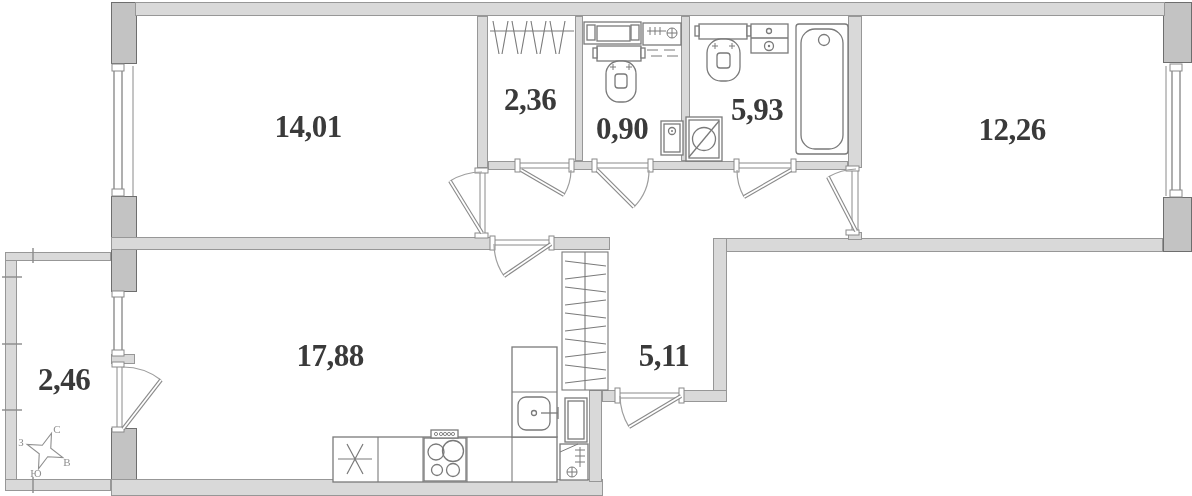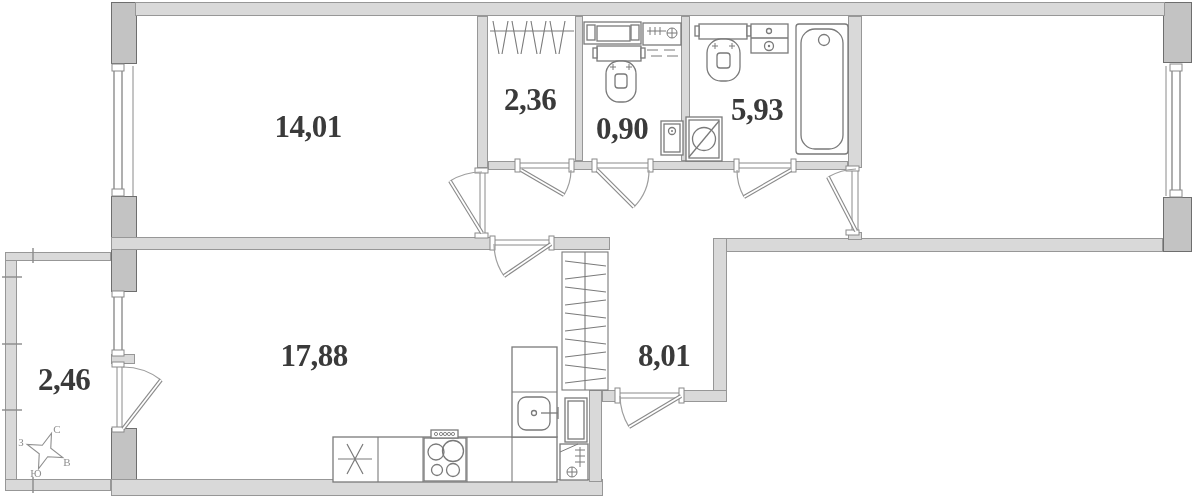--- a/index.html
+++ b/index.html
@@ -319,22 +319,23 @@
 
     <g>
       <path d="M 45 432 L 49.5 446.5 L 64 451 L 49.5 455.5 L 45 470 L 40.5 455.5 L 26 451 L 40.5 446.5 Z" transform="rotate(20 45 451)" fill="#ffffff" stroke="#8f8f8f" stroke-width="1.1"></path>
     </g>
   </svg>
 
   <div class="room-label" style="left:308px;top:127px">14,01</div>
   <div class="room-label" style="left:530px;top:100px">2,36</div>
   <div class="room-label" style="left:622px;top:129px">0,90</div>
   <div class="room-label" style="left:757px;top:110px">5,93</div>
-  <div class="room-label" style="left:314px;top:356px">17,88</div>
-  <div class="room-label" style="left:664px;top:356px">8,01</div>
+  <div class="room-label" style="left:1012px;top:130px">12,26</div>
+  <div class="room-label" style="left:330px;top:356px">17,88</div>
+  <div class="room-label" style="left:664px;top:356px">5,11</div>
   <div class="room-label" style="left:64px;top:380px">2,46</div>
 
   <div class="compass-label" style="left:57px;top:429px">С</div>
   <div class="compass-label" style="left:36px;top:473px">Ю</div>
   <div class="compass-label" style="left:21px;top:442px">З</div>
   <div class="compass-label" style="left:67px;top:462px">В</div>
 
 </div>
 
 </body></html>

